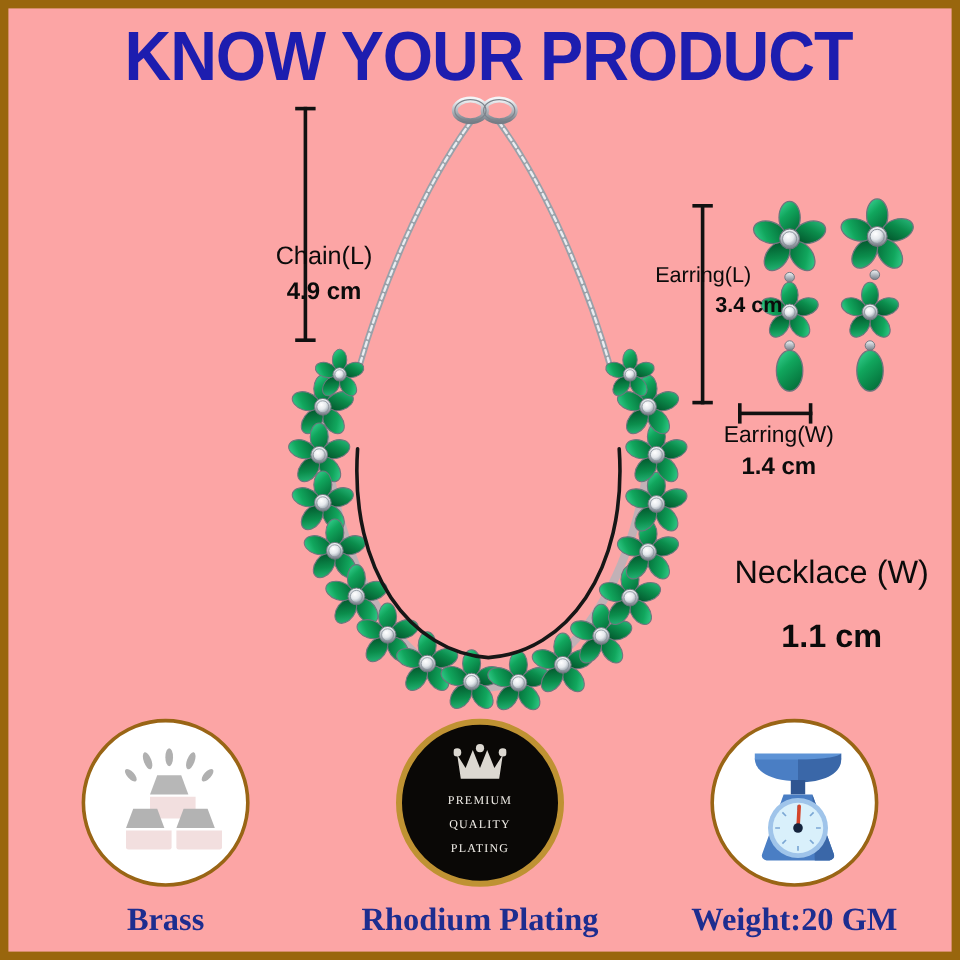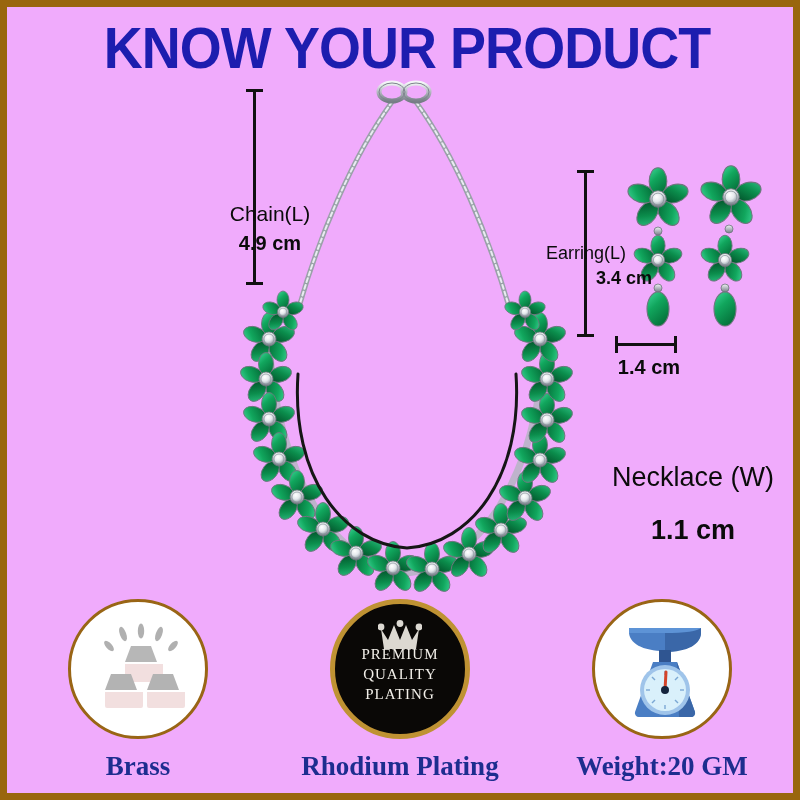--- a/index.html
+++ b/index.html
@@ -4,21 +4,21 @@
 <style>
   html, body {
     margin: 0;
     padding: 0;
     background: #ffffff;
   }
   #page {
     position: relative;
     width: 800px;
     height: 800px;
-    background: #f0abfc;
+    background: #fca5a5;
     box-sizing: border-box;
     border: 7px solid #99660d;
     overflow: hidden;
     font-family: "Liberation Sans", sans-serif;
   }
   
   #title {
     position: absolute;
     top: 10px;
     left: 0;
@@ -82,21 +82,21 @@
   }
   .dim .val {
     display: block;
     font-weight: bold;
     margin-top: 6px;
   }
 
   #dim-chain      { left: 188px; top: 158px; width: 150px; font-size: 21px; margin-top: 37px; }
   #dim-chain .val { font-size: 20px; }
 
-  #dim-earring-l      { left: 513px; top: 236px; width: 132px; font-size: 18px; }
+  #dim-earring-l      { left: 513px; top: 212px; width: 132px; font-size: 18px; }
   #dim-earring-l .val { font-size: 18px; margin-top: 4px; text-align: right;}
 
   #dim-earring-w      { left: 572px; top: 345px; width: 140px; font-size: 19px; }
   #dim-earring-w .val { font-size: 20px; margin-top: 4px; }
 
   #dim-necklace-l      { left: 300px; top: 362px; width: 220px; font-size: 25px; }
   #dim-necklace-l .val { font-size: 26px; margin-top: 16px; }
 
   #dim-necklace-w      { left: 568px; top: 455px; width: 236px; font-size: 27px; }
   #dim-necklace-w .val { font-size: 27px; margin-top: 22px; }
@@ -139,25 +139,25 @@
     color: #1d2d8f;
     white-space: nowrap;
     text-align: center;
   }
   .badge svg { display: block; }
 
   
   .premium-text {
     position: absolute;
     left: 0;
-    top: 40px;
+    top: 54px;
     width: 100%;
     text-align: center;
     font-family: "Liberation Serif", serif;
-    font-size: 15px;
+    font-size: 10px;
     letter-spacing: 1px;
     line-height: 20px;
     color: #f2efe9;
   }
   .premium-crown {
     position: absolute;
     left: 50%;
     top: 16px;
     transform: translateX(-50%);
   }
@@ -303,20 +303,21 @@
     <span class="name">Chain(L)</span>
     <span class="val">4.9 cm</span>
   </div>
 
   <div class="dim" id="dim-earring-l">
     <span class="name">Earring(L)</span>
     <span class="val">3.4 cm</span>
   </div>
 
   <div class="dim" id="dim-earring-w">
+    <span class="name">Earring(W)</span>
     <span class="val">1.4 cm</span>
   </div>
 
 
   <div class="dim" id="dim-necklace-w">
     <span class="name">Necklace (W)</span>
     <span class="val">1.1 cm</span>
   </div>
 
   <div id="features">

